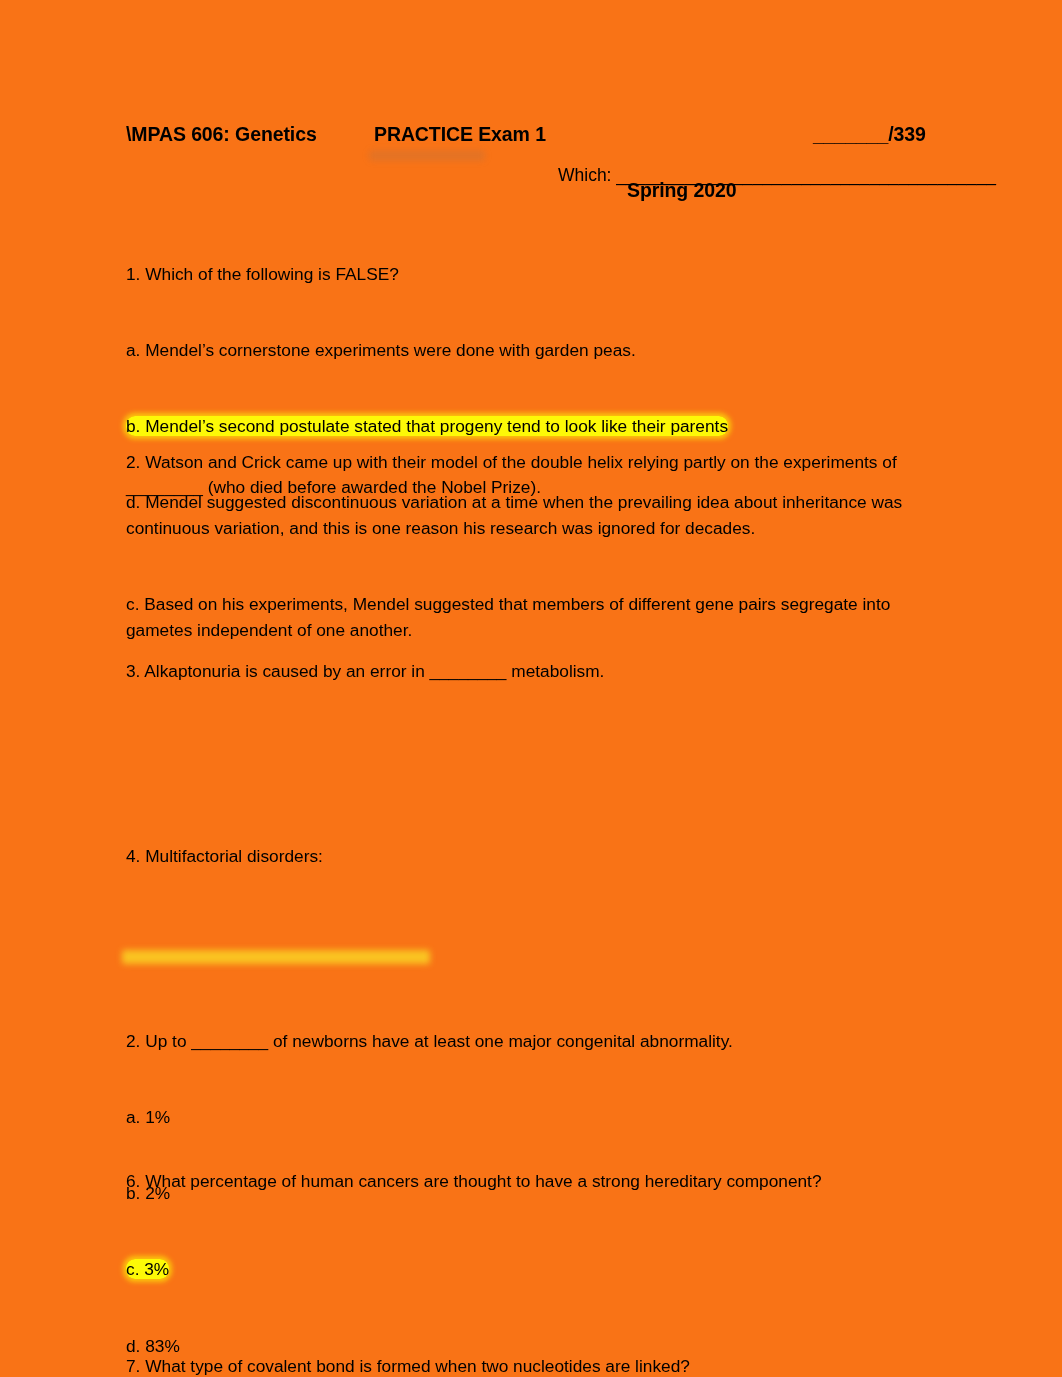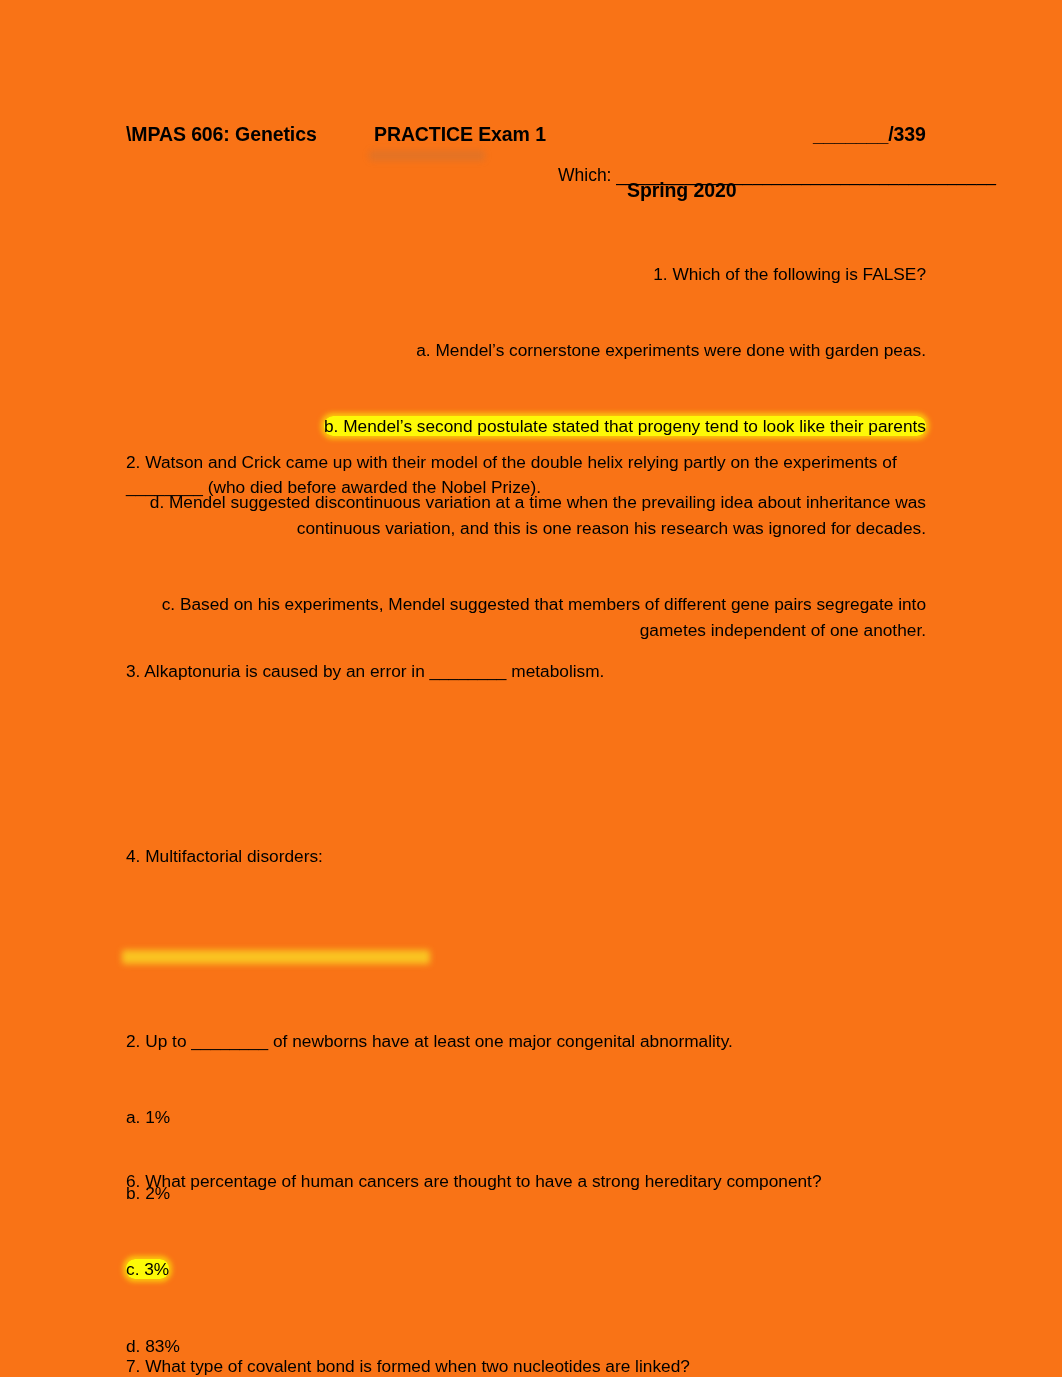--- a/index.html
+++ b/index.html
@@ -96,21 +96,21 @@
     position: absolute;
     left: -4px;
     top: 950px;
     width: 308px;
     height: 14px;
     background: rgba(250,246,40,0.62);
     filter: blur(3.2px);
     border-radius: 2px;
   }
 
-  .q1 { top: 211px; text-align: right; }
+  .q1 { top: 211px; }
   .q2 { top: 399px; }
   .q3 { top: 608px; }
   .q4 { top: 793px; }
   .q5 { top: 978px; }
   .q6 { top: 1118px; }
   .q7 { top: 1303px; }
 </style>
 </head>
 <body>
 

